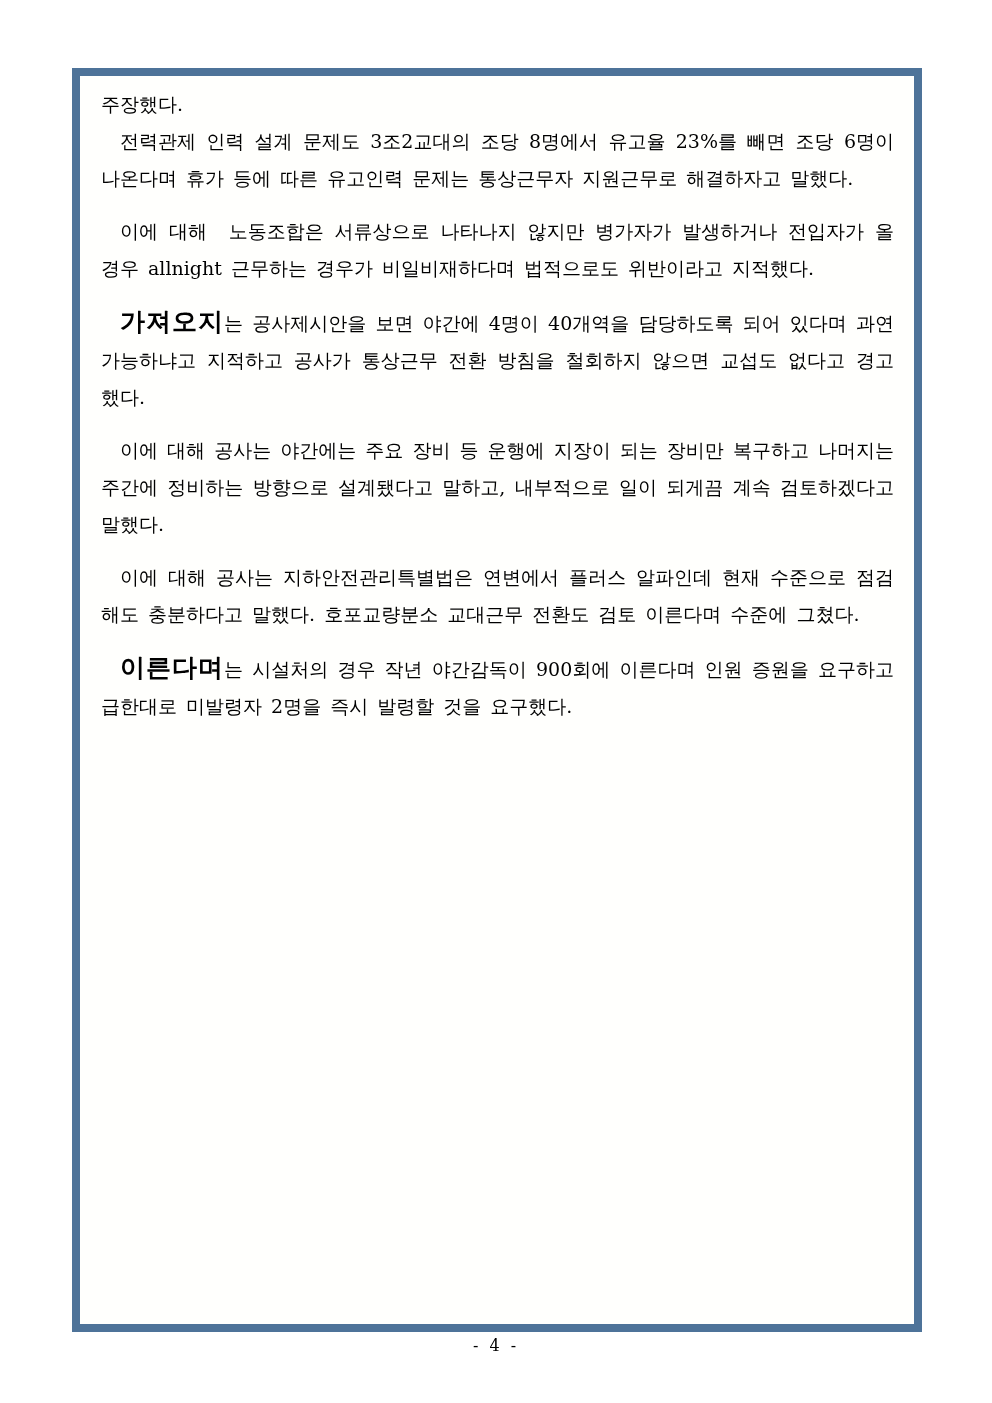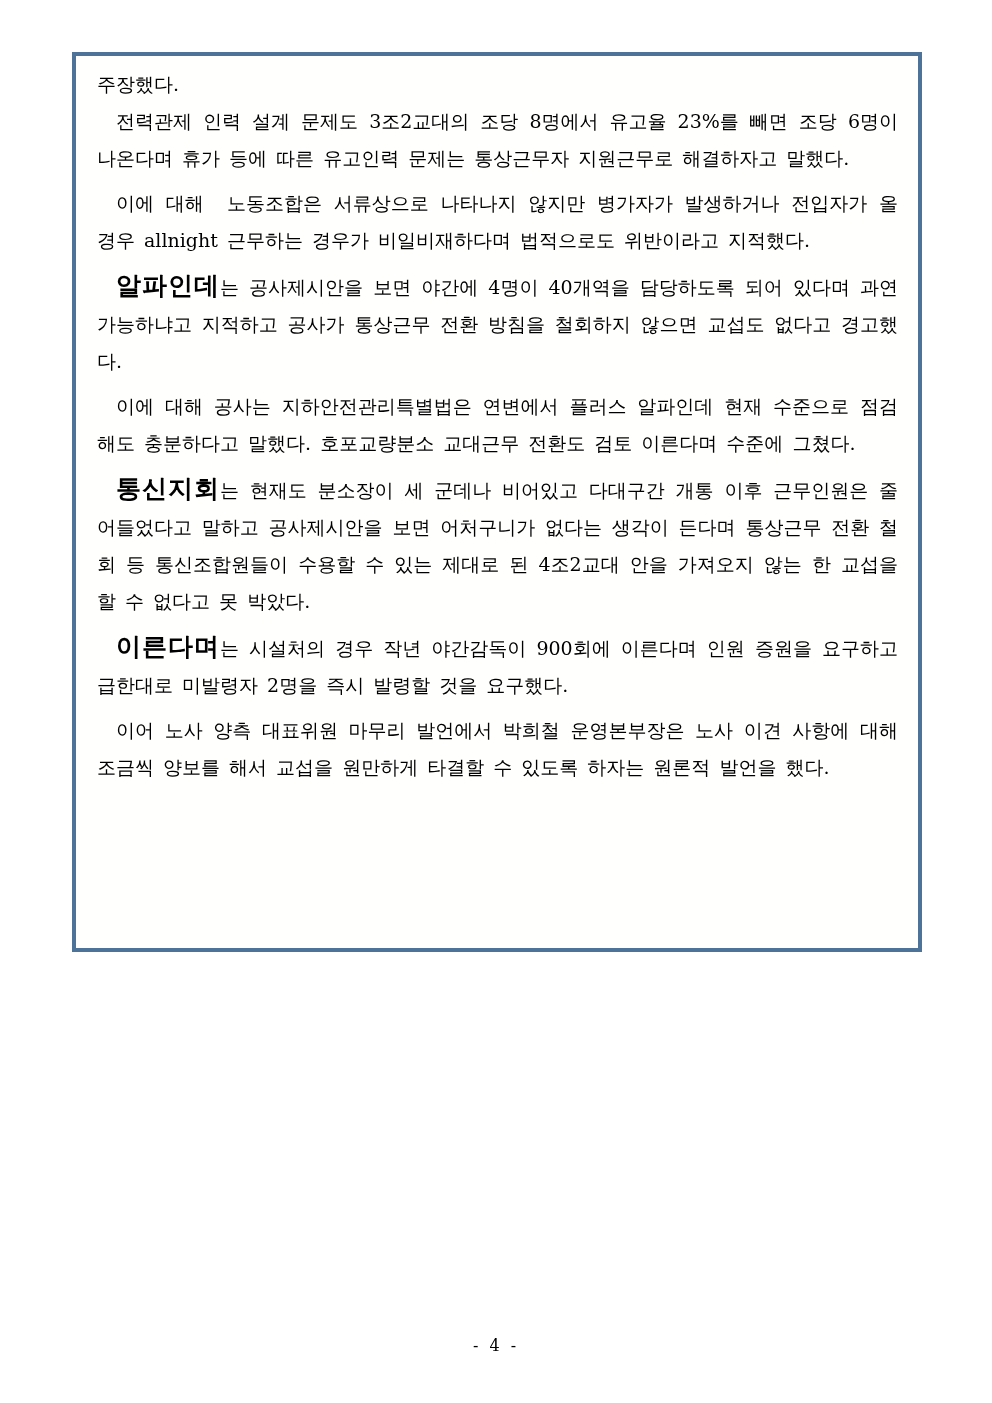--- a/index.html
+++ b/index.html
@@ -10,41 +10,41 @@
   body {
     position: relative;
     width: 992px;
     height: 1403px;
     font-family: "DejaVu Serif", "Liberation Serif", serif;
     color: #000000;
   }
   .doc-box {
     position: absolute;
     left: 72px;
-    top: 52px;
+    top: 68px;
     width: 850px;
-    height: 900px;
+    height: 1264px;
     box-sizing: border-box;
-    border: 4px solid #8b5cf6;
+    border: 8px solid #8b5cf6;
     background: #fffffd;
   }
   .doc-body {
     padding: 10px 20px 0 21px;
     font-size: 19px;
     line-height: 37px;
     text-align: justify;
     word-break: break-all;
     word-spacing: 3px;
   }
   p.para {
     margin: 0;
     white-space: pre-wrap;
   }
   p.para.gap {
-    margin-top: 8px;
+    margin-top: 16px;
   }
   p.para.ind {
     text-indent: 19px;
   }
   b.lead {
     font-size: 25px;
     font-weight: bold;
     letter-spacing: 1px;
   }
   .page-footer {
@@ -59,21 +59,20 @@
   }
 </style>
 </head>
 <body style="background: rgb(255, 255, 255);">
 
 <div class="doc-box" style="border-color: rgb(78, 115, 153);">
   <div class="doc-body" id="doc-body">
       <p class="para"><span>주장했다.</span></p>
       <p class="para ind"><span>전력관제 인력 설계 문제도 3조2교대의 조당 8명에서 유고율 23%를 빼면 조당 6명이 나온다며 휴가 등에 따른 유고인력 문제는 통상근무자 지원근무로 해결하자고 말했다.</span></p>
       <p class="para gap ind"><span>이에 대해  노동조합은 서류상으로 나타나지 않지만 병가자가 발생하거나 전입자가 올 경우 allnight 근무하는 경우가 비일비재하다며 법적으로도 위반이라고 지적했다.</span></p>
-      <p class="para gap ind"><b class="lead">알파인데</b><span>는 공사제시안을 보면 야간에 4명이 40개역을 담당하도록 되어 있다며 과연 가능하냐고 지적하고 공사가 통상근무 전환 방침을 철회하지 않으면 교섭도 없다고 경고했다.</span></p>
+      <p class="para gap ind"><b class="lead">가져오지</b><span>는 공사제시안을 보면 야간에 4명이 40개역을 담당하도록 되어 있다며 과연 가능하냐고 지적하고 공사가 통상근무 전환 방침을 철회하지 않으면 교섭도 없다고 경고했다.</span></p>
+      <p class="para gap ind"><span>이에 대해 공사는 야간에는 주요 장비 등 운행에 지장이 되는 장비만 복구하고 나머지는 주간에 정비하는 방향으로 설계됐다고 말하고, 내부적으로 일이 되게끔 계속 검토하겠다고 말했다.</span></p>
       <p class="para gap ind"><span>이에 대해 공사는 지하안전관리특별법은 연변에서 플러스 알파인데 현재 수준으로 점검해도 충분하다고 말했다. 호포교량분소 교대근무 전환도 검토 이른다며 수준에 그쳤다.</span></p>
-      <p class="para gap ind"><b class="lead">통신지회</b><span>는 현재도 분소장이 세 군데나 비어있고 다대구간 개통 이후 근무인원은 줄어들었다고 말하고 공사제시안을 보면 어처구니가 없다는 생각이 든다며 통상근무 전환 철회 등 통신조합원들이 수용할 수 있는 제대로 된 4조2교대 안을 가져오지 않는 한 교섭을 할 수 없다고 못 박았다.</span></p>
       <p class="para gap ind"><b class="lead">이른다며</b><span>는 시설처의 경우 작년 야간감독이 900회에 이른다며 인원 증원을 요구하고 급한대로 미발령자 2명을 즉시 발령할 것을 요구했다.</span></p>
-      <p class="para gap ind"><span>이어 노사 양측 대표위원 마무리 발언에서 박희철 운영본부장은 노사 이견 사항에 대해 조금씩 양보를 해서 교섭을 원만하게 타결할 수 있도록 하자는 원론적 발언을 했다.</span></p>
     </div>
 </div>
 
 <div class="page-footer">- 4 -</div>
 
 </body></html>

